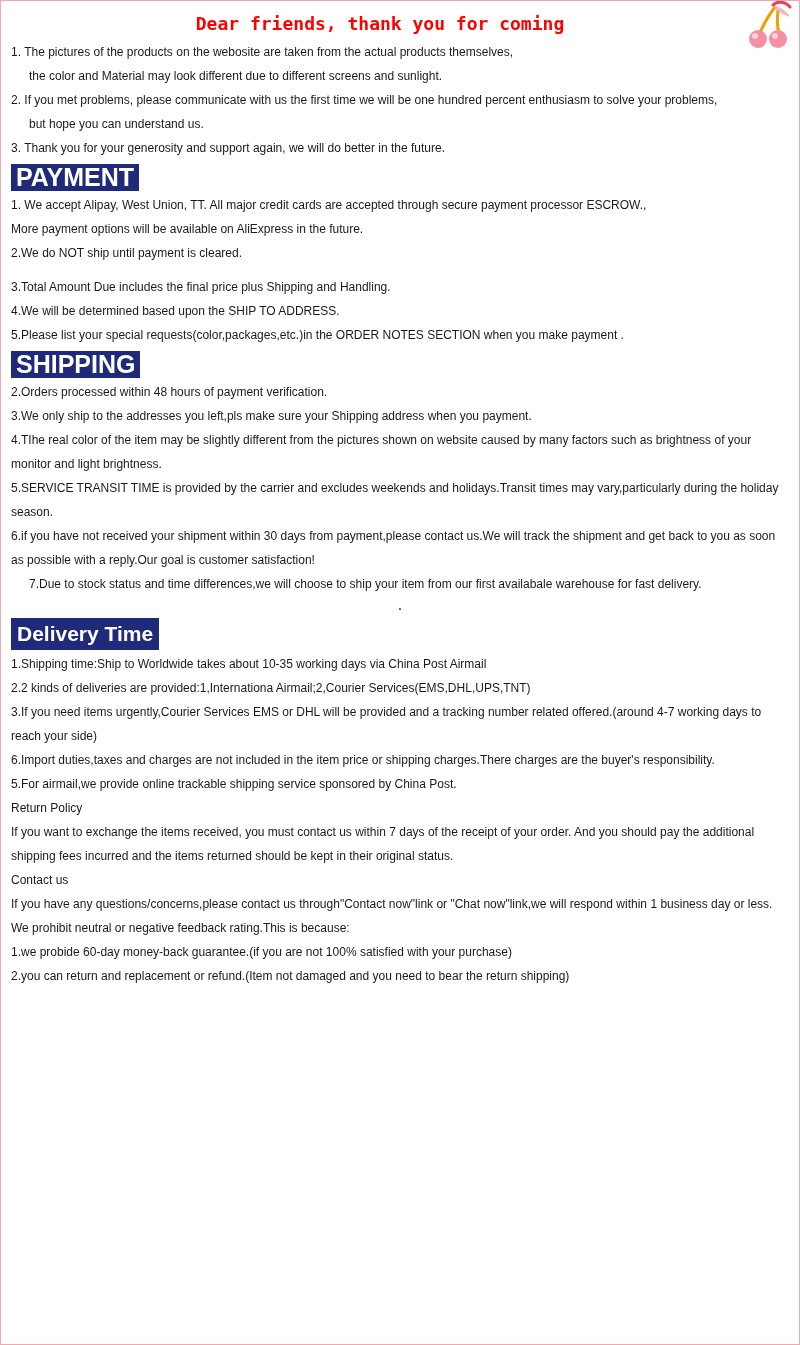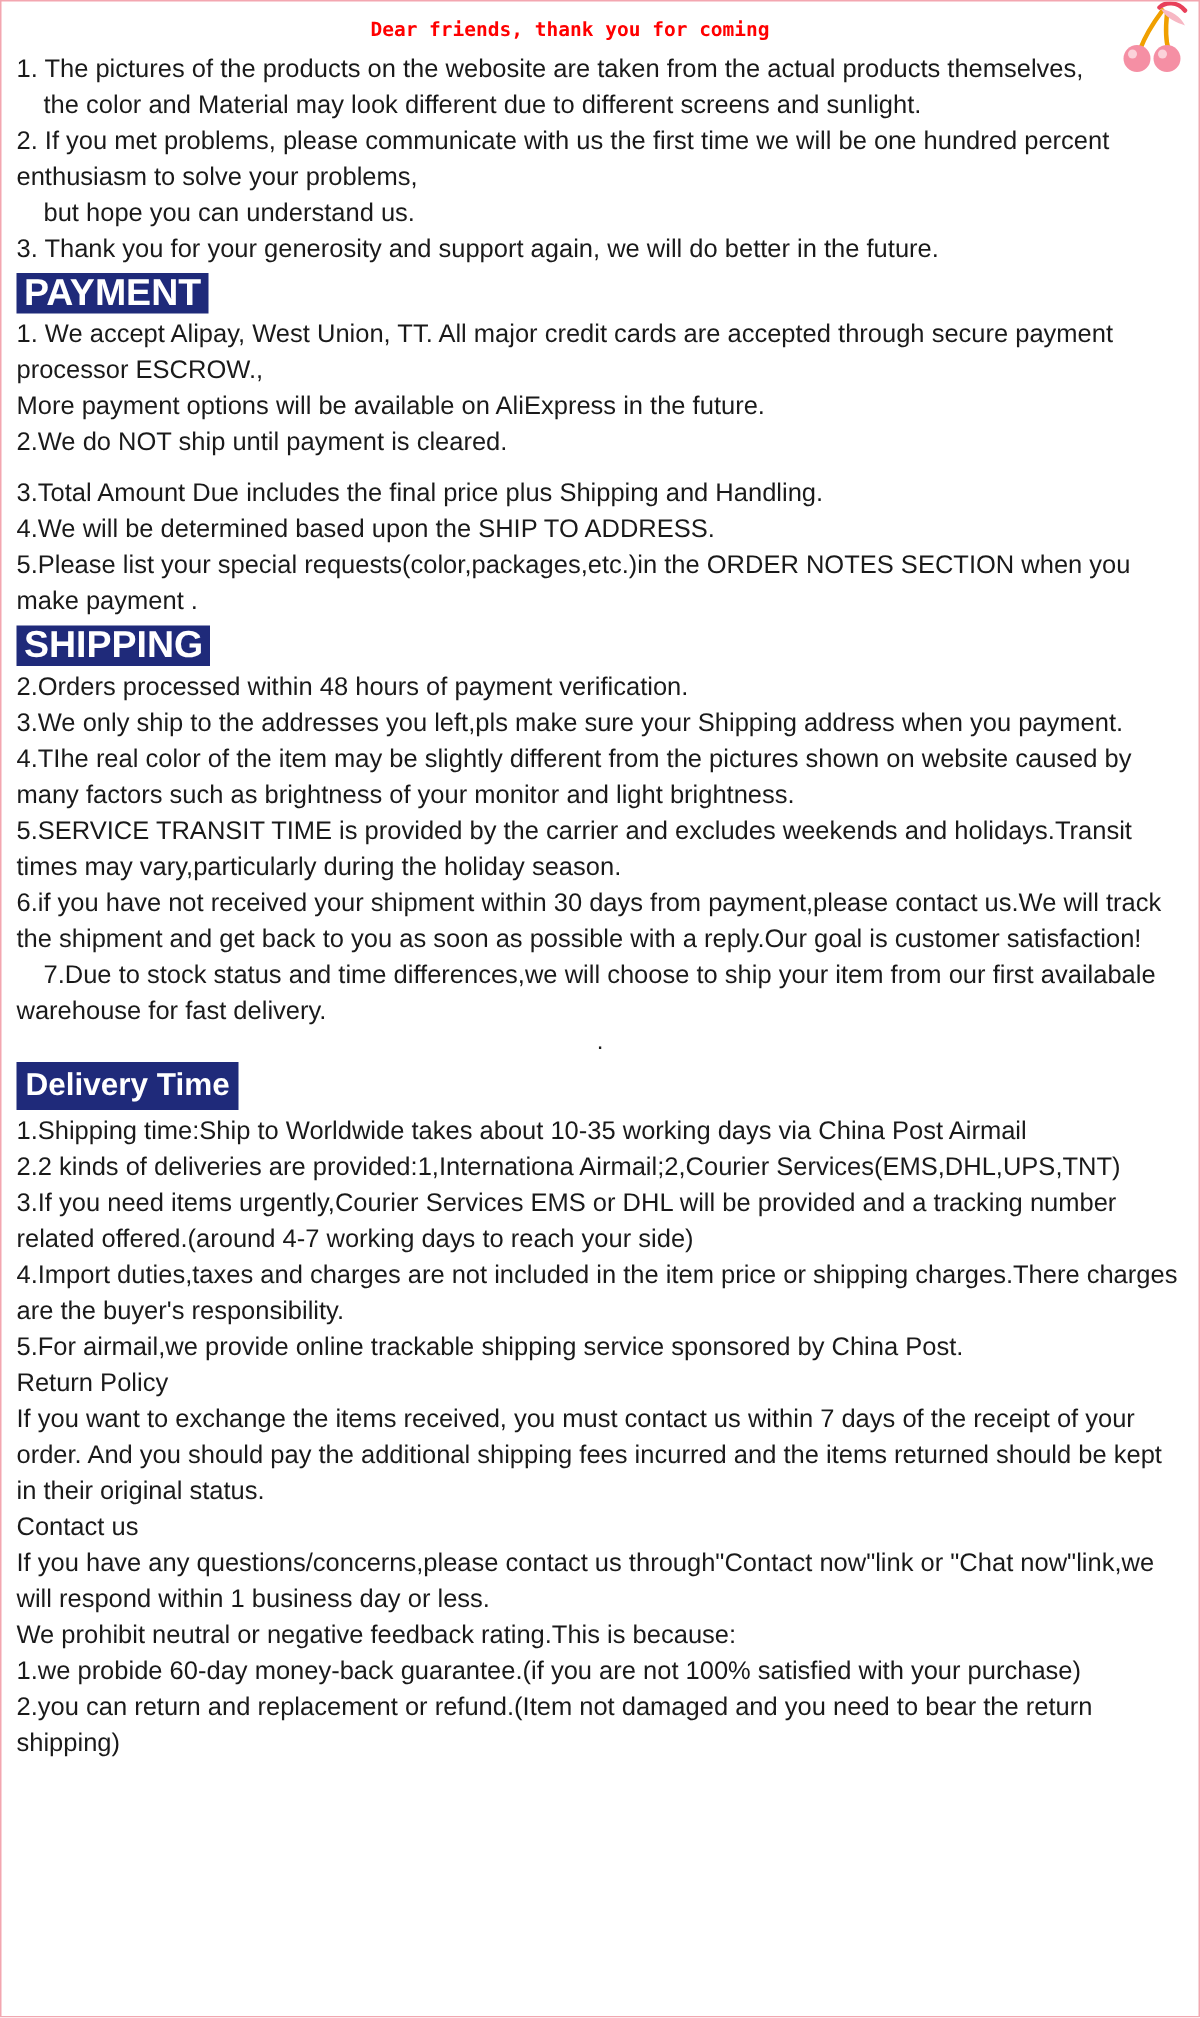--- a/index.html
+++ b/index.html
@@ -20,35 +20,35 @@
     overflow: hidden;
   }
   .inner {
     padding: 6px 10px 0 10px;
   }
   .title {
     text-align: center;
     color: #ff0000;
     font-family: "DejaVu Sans Mono", monospace;
     font-weight: bold;
-    font-size: 13px;
+    font-size: 18px;
     letter-spacing: 0px;
     margin: 6px 0 6px 0;
     padding-right: 40px;
   }
   .cherry {
     position: absolute;
     top: 0px;
     right: 6px;
     width: 60px;
     height: 58px;
   }
   p.line {
     margin: 0;
-    font-size: 17px;
+    font-size: 12px;
     color: #1a1a1a;
     line-height: 24px;
     letter-spacing: 0px;
   }
   p.indent {
     text-indent: 18px;
   }
   .gap-md { height: 10px; }
   .tag {
     display: inline-block;
@@ -123,21 +123,21 @@
     <p class="line">6.if you have not received your shipment within 30 days from payment,please contact us.We will track the shipment and get back to you as soon as possible with a reply.Our goal is customer satisfaction!</p>
     <p class="line italic indent">7.Due to stock status and time differences,we will choose to ship your item from our first availabale warehouse for fast delivery.</p>
 
     <div class="dot-sep">.</div>
 
     <div><span class="tag delivery">Delivery Time</span></div>
 
     <p class="line">1.Shipping time:Ship to Worldwide takes about 10-35 working days via China Post Airmail</p>
     <p class="line">2.2 kinds of deliveries are provided:1,Internationa Airmail;2,Courier Services(EMS,DHL,UPS,TNT)</p>
     <p class="line">3.If you need items urgently,Courier Services EMS or DHL will be provided and a tracking number related offered.(around 4-7 working days to reach your side)</p>
-    <p class="line">4.Import duties,taxes and charges are not included in the item price or shipping charges.There charges are the buyer's responsibility.</p>
+    <p class="line">6.Import duties,taxes and charges are not included in the item price or shipping charges.There charges are the buyer's responsibility.</p>
     <p class="line">5.For airmail,we provide online trackable shipping service sponsored by China Post.</p>
 
     <p class="line">Return Policy</p>
     <p class="line">If you want to exchange the items received, you must contact us within 7 days of the receipt of your order. And you should pay the additional shipping fees incurred and the items returned should be kept in their original status.</p>
 
     <p class="line">Contact us</p>
     <p class="line">If you have any questions/concerns,please contact us through"Contact now"link or "Chat now"link,we will respond within 1 business day or less.</p>
 
     <p class="line">We prohibit neutral or negative feedback rating.This is because:</p>
     <p class="line">1.we probide 60-day money-back guarantee.(if you are not 100% satisfied with your purchase)</p>

